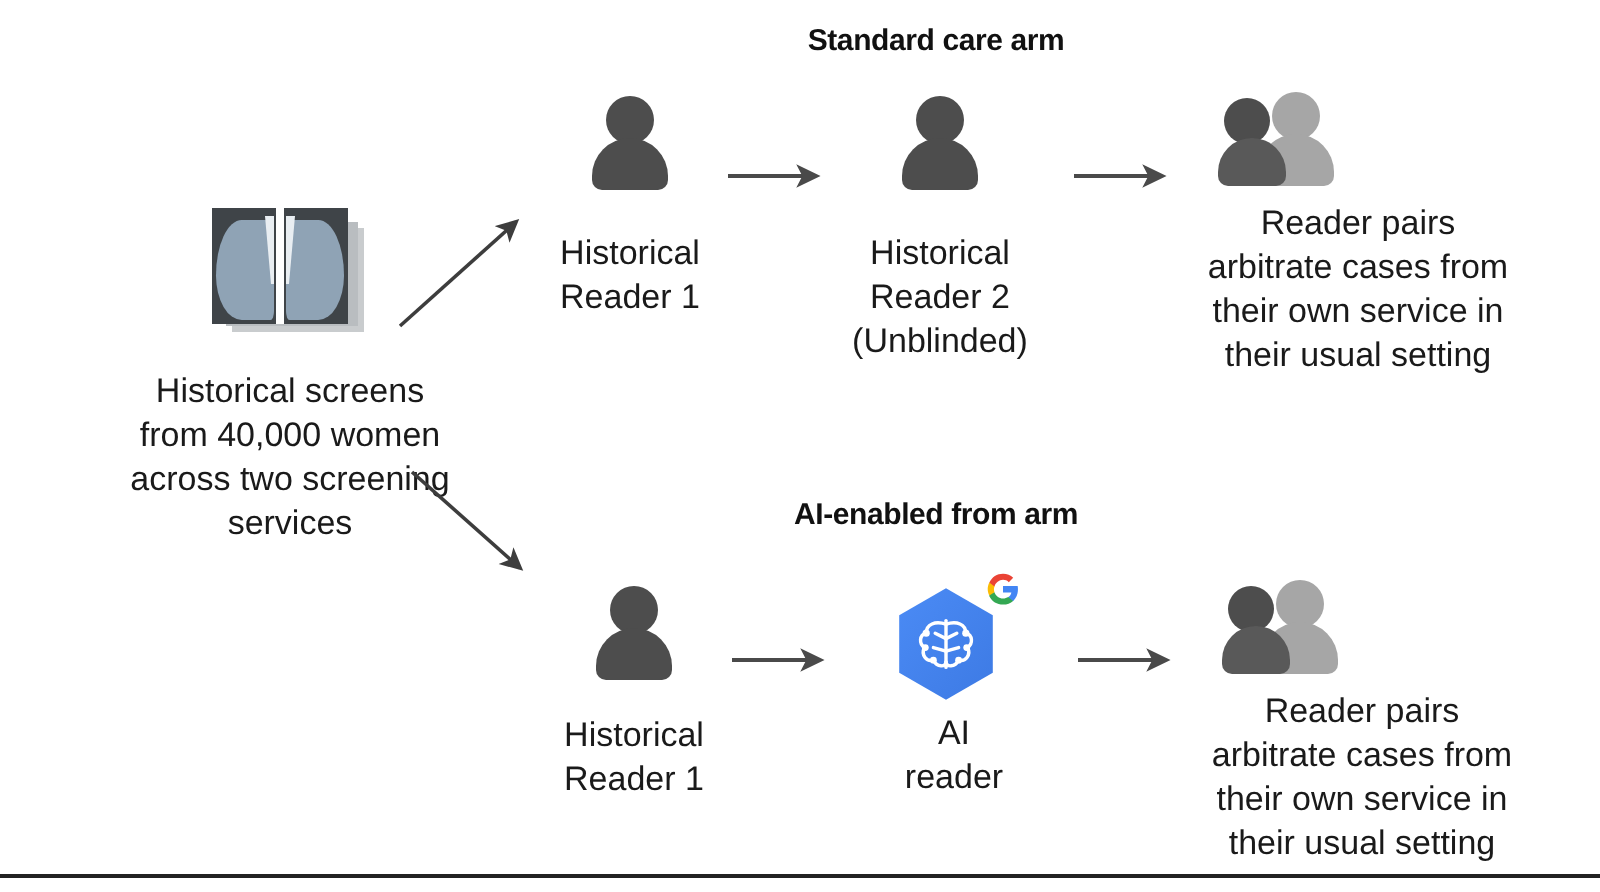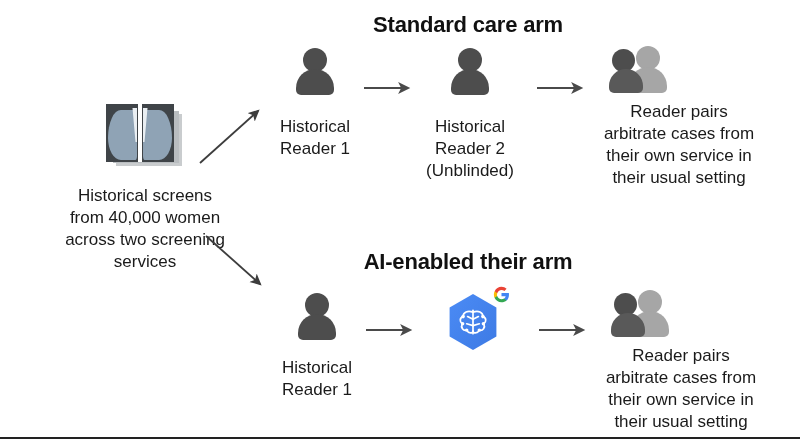--- a/index.html
+++ b/index.html
@@ -15,21 +15,21 @@
     position: relative;
     width: 800px;
     height: 446px;
     background: #ffffff;
     overflow: hidden;
   }
 
   
   .arm-title {
     position: absolute;
-    font-size: 22px;
+    font-size: 15px;
     font-weight: bold;
     color: #111111;
     letter-spacing: -0.2px;
     text-align: center;
     white-space: nowrap;
   }
   .caption {
     position: absolute;
     font-size: 17px;
     line-height: 22px;
@@ -236,21 +236,21 @@
     <div class="head-back"></div>
     <div class="body-back"></div>
     <div class="head-front"></div>
     <div class="body-front"></div>
   </div>
   <div class="caption" style="left:568px; top:101px; width:222px;">Reader pairs
 arbitrate cases from
 their own service in
 their usual setting</div>
 
-  <div class="arm-title" style="left:352px; top:249px; width:232px;">AI-enabled their arm</div>
+  <div class="arm-title" style="left:352px; top:249px; width:232px;">AI-enabled from arm</div>
 
   <div class="icon person-single" style="left:297px; top:293px; width:40px; height:48px;">
     <div class="head"></div>
     <div class="body"></div>
   </div>
   <div class="caption" style="left:247px; top:357px; width:140px;">Historical
 Reader 1</div>
 
   <svg class="arrow" style="left:364px; top:320px;" width="62" height="20" viewBox="0 0 62 20">
     <defs>
@@ -292,20 +292,22 @@
         <circle cx="37" cy="42" r="1.9"></circle>
       </g>
     </svg>
     <svg class="g-logo" viewBox="0 0 48 48">
       <path fill="#4285F4" d="M45.1 24.5c0-1.6-.1-3.2-.4-4.7H24v9h11.8c-.5 2.7-2 5-4.3 6.6v5.5h7c4.1-3.8 6.6-9.4 6.6-16.4z"></path>
       <path fill="#34A853" d="M24 46c5.8 0 10.7-1.9 14.3-5.2l-7-5.5c-1.9 1.3-4.4 2.1-7.3 2.1-5.6 0-10.4-3.8-12.1-8.9H4.7v5.6C8.3 41.3 15.6 46 24 46z"></path>
       <path fill="#FBBC05" d="M11.9 28.5c-.4-1.3-.7-2.6-.7-4s.3-2.7.7-4v-5.6H4.7C3.2 17.8 2.4 20.8 2.4 24s.8 6.2 2.3 9.1l7.2-4.6z"></path>
       <path fill="#EA4335" d="M24 11.1c3.2 0 6 1.1 8.2 3.2l6.2-6.2C34.7 4.6 29.8 2.4 24 2.4 15.6 2.4 8.3 7.1 4.7 14.9l7.2 5.6c1.7-5.1 6.5-9.4 12.1-9.4z"></path>
     </svg>
   </div>
+  <div class="caption" style="left:407px; top:356px; width:140px;">AI
+reader</div>
 
   <svg class="arrow" style="left:537px; top:320px;" width="62" height="20" viewBox="0 0 62 20">
     <defs>
       <marker id="ah6" markerWidth="7" markerHeight="7" refX="5.2" refY="3.1" orient="auto" markerUnits="strokeWidth">
         <path d="M0,0 L6.4,3.1 L0,6.2 L1.6,3.1 z" fill="#4a4a4a"></path>
       </marker>
     </defs>
     <line x1="2" y1="10" x2="46" y2="10" stroke="#4a4a4a" stroke-width="1.9" marker-end="url(#ah6)"></line>
   </svg>
 

